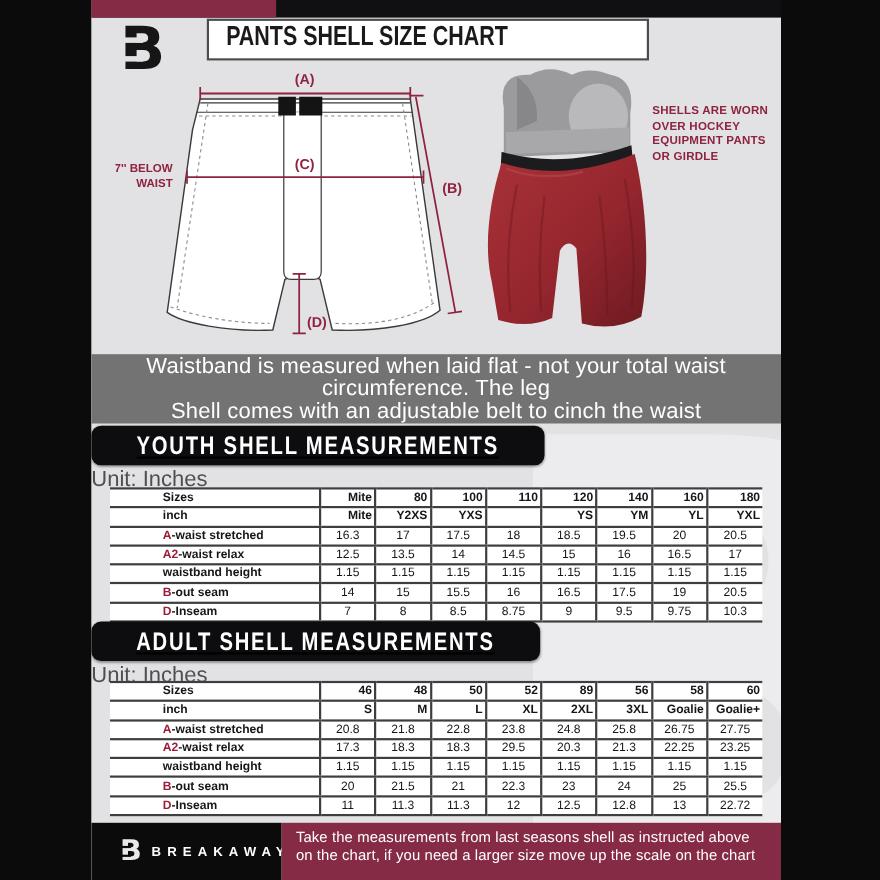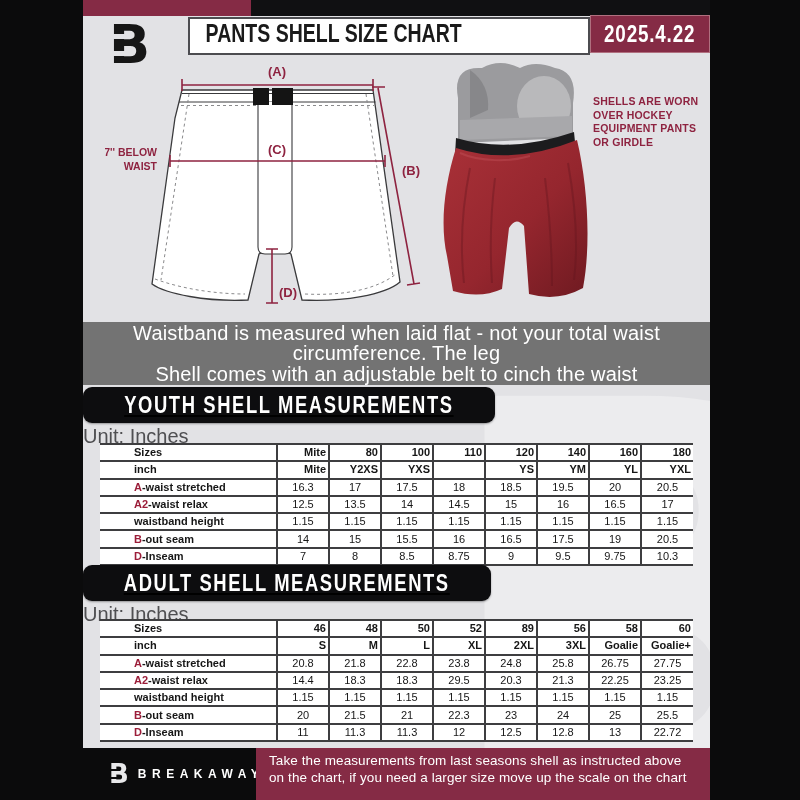--- a/index.html
+++ b/index.html
@@ -26,21 +26,21 @@
   
   .note{position:absolute;left:0;top:322px;width:627px;height:63px;background:#737373;z-index:2;display:flex;flex-direction:column;align-items:center;justify-content:center;color:#fff;font-size:20px;line-height:20.5px;text-align:center;letter-spacing:.2px;}
   
   .pill-row{position:absolute;left:0;width:627px;display:flex;justify-content:flex-start;z-index:2;text-decoration:underline;}
   .pill{background:#0d0d0f;border-radius:9px;height:36px;min-width:322px;display:flex;align-items:center;justify-content:center;box-shadow:0 1px 2px rgba(0,0,0,.35);}
   .pill-text{color:#fff;font-size:23px;font-weight:700;letter-spacing:2px;transform:scaleX(.8);white-space:nowrap;}
   .unit{position:absolute;left:0;width:627px;text-align:left;color:#4f4f52;font-size:20px;z-index:2;}
   
   .size-table{position:absolute;left:17px;width:593px;border-collapse:collapse;table-layout:fixed;background:#fff;z-index:2;font-size:11px;color:#161616;border-top:2px solid #3e3e40;}
   .size-table td{border-bottom:2px solid #3e3e40;height:15.3px;padding:0 2px;text-align:center;vertical-align:middle;line-height:13px;}
-  .size-table td.lbl{width:140px;text-align:left;padding-left:34px;font-weight:700;}
+  .size-table td.lbl{width:140px;text-align:left;padding-left:48px;font-weight:700;}
   .size-table td.val{border-left:2px solid #3e3e40;font-weight:400;}
   .size-table td.val.b{font-weight:700;text-align:right;}
   .size-table .accent{color:#9b1d39;font-weight:700;}
   
   .footer{position:absolute;left:0;top:748px;width:627px;height:52px;display:flex;z-index:3;}
   .footer-black{width:173px;background:#0b0b0c;display:flex;align-items:center;}
   .logo-foot{font-size:26px;color:#e8e8ea;margin-left:26px;--notch:#0b0b0c;}
   .brandname{color:#fff;font-size:12px;font-weight:700;letter-spacing:5.5px;margin-left:9px;white-space:nowrap;}
   .footer-maroon{flex:1;background:#852b45;color:#fff;font-size:13.5px;line-height:17.4px;padding:4px 6px 0 13px;letter-spacing:.1px;}
 </style>
@@ -50,23 +50,20 @@
 <div class="content">
 
   <div class="watermark">B</div>
 
   <div class="topstrip">
     <div class="topstrip-maroon"></div>
   </div>
   <div class="logo logo-main">B<span class="notch n1"></span><span class="notch n2"></span></div>
   <div class="title-box">
     <span class="title-text">PANTS SHELL SIZE CHART</span>
-  </div>
-  <div class="date-box">
-    <span class="date-text">2025.4.22</span>
   </div>
 
   <div class="hero">
     <svg class="pants-svg" width="340" height="260" viewBox="0 0 340 260">
 
       <path d="M77 32 L268 32 L295 224 C280 237 238 244 197 242 L186 196 Q170 187 154 196 L143 242 C102 244 61 236 47 226 L70 60 Z" fill="#ffffff" stroke="#3a3a3c" stroke-width="1.3"></path>
 
       <path d="M77 35.5 L268 35.5 M74 44 L270.5 44" stroke="#3a3a3c" stroke-width="1" fill="none"></path>
       <path d="M76 47.5 L269 47.5" stroke="#8a8a8c" stroke-width="1" stroke-dasharray="3 3" fill="none"></path>
 
@@ -261,21 +258,21 @@
           <td class="val">21.8</td>
           <td class="val">22.8</td>
           <td class="val">23.8</td>
           <td class="val">24.8</td>
           <td class="val">25.8</td>
           <td class="val">26.75</td>
           <td class="val">27.75</td>
         </tr>
         <tr>
           <td class="lbl"><span class="accent">A2</span>-waist relax</td>
-          <td class="val">14.4</td>
+          <td class="val">17.3</td>
           <td class="val">18.3</td>
           <td class="val">18.3</td>
           <td class="val">29.5</td>
           <td class="val">20.3</td>
           <td class="val">21.3</td>
           <td class="val">22.25</td>
           <td class="val">23.25</td>
         </tr>
         <tr>
           <td class="lbl">waistband height</td>

